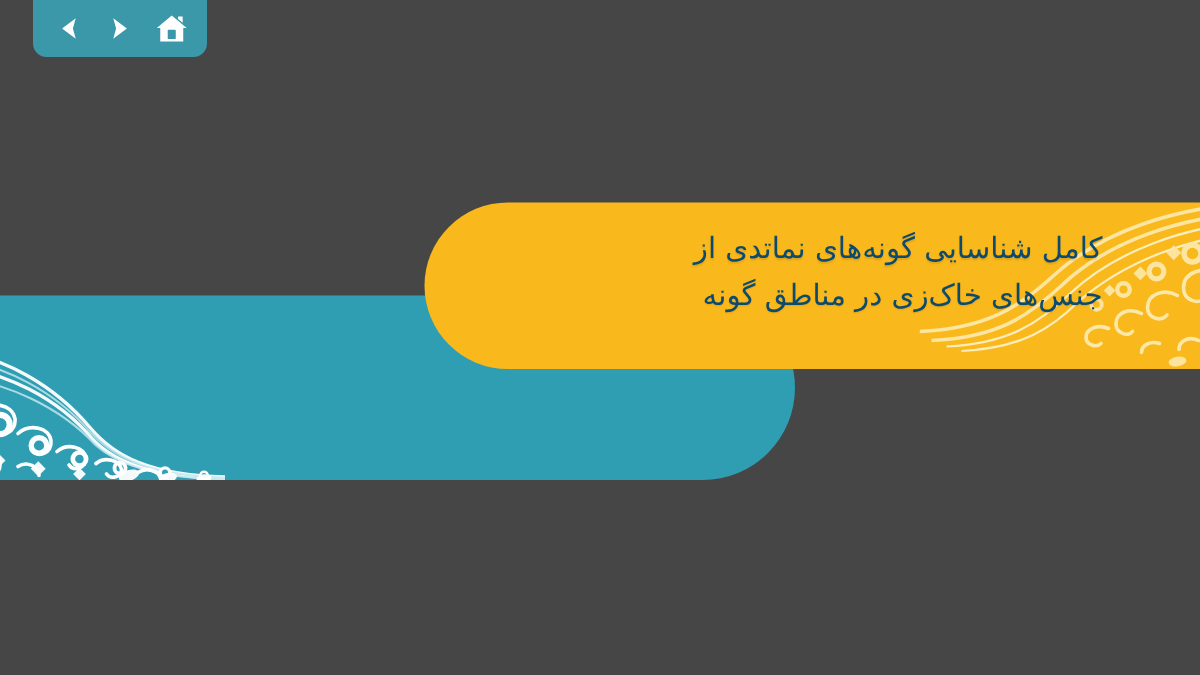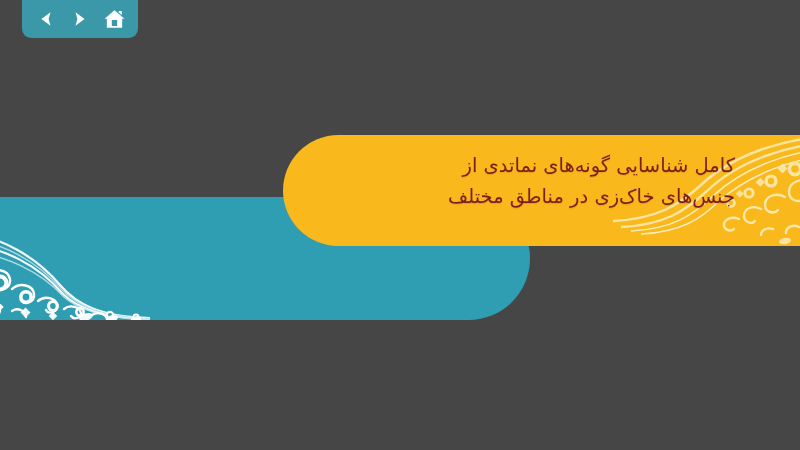--- a/index.html
+++ b/index.html
@@ -88,21 +88,21 @@
     height: 111px;
     pointer-events: none;
   }
   .title-block {
     position: absolute;
     right: 108px;
     top: 16px;
     width: 330px;
     text-align: right;
     direction: rtl;
-    color: #7f1d1d;
+    color: #0c4a6e;
     font-family: "DejaVu Sans", sans-serif;
     font-size: 19.5px;
     line-height: 1.58;
     font-weight: 400;
     letter-spacing: 0px;
     text-shadow: 0 1px 1px rgba(120,80,0,0.18);
   }
   .title-line { display: block; white-space: nowrap; }
 </style>
 </head>
@@ -234,18 +234,18 @@
         <rect x="144" y="44" width="6.5" height="6.5" transform="rotate(45 147.25 47.25)"></rect>
         <rect x="124" y="56" width="5.5" height="5.5" transform="rotate(45 126.75 58.75)"></rect>
         <ellipse cx="216" cy="92" rx="8" ry="4" transform="rotate(-22 216 92)"></ellipse>
         <ellipse cx="196" cy="101" rx="7" ry="3.6" transform="rotate(-16 196 101)"></ellipse>
         <ellipse cx="172" cy="106" rx="6" ry="3.2" transform="rotate(-10 172 106)"></ellipse>
       </g>
     </svg>
 
     <div class="title-block">
       <span class="title-line">کامل شناسایی گونه‌های نماتدی از</span>
-      <span class="title-line">جنس‌های خاک‌زی در مناطق مختلف</span>
+      <span class="title-line">جنس‌های خاک‌زی در مناطق گونه</span>
     </div>
 
   </div>
 
 </div>
 
 </body></html>

